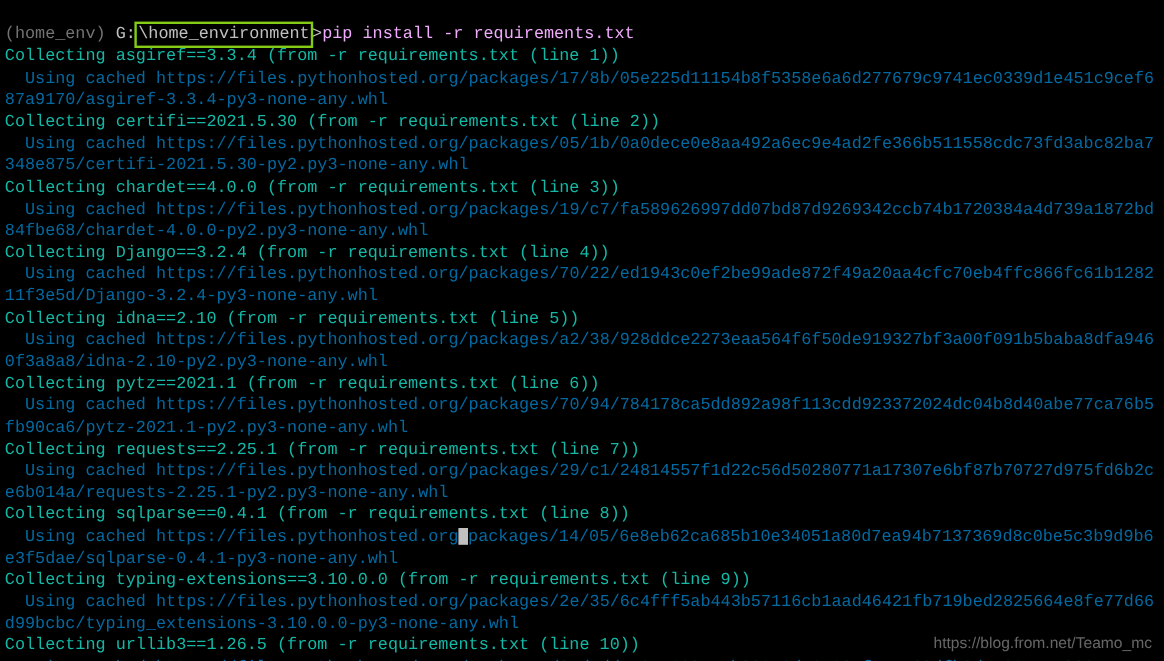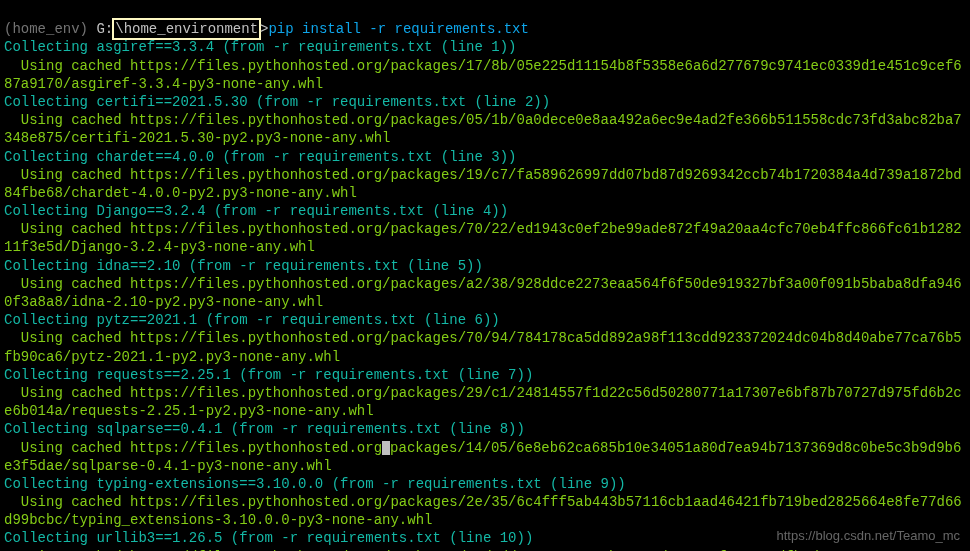--- a/index.html
+++ b/index.html
@@ -27,36 +27,36 @@
       display: inline;
     }
     .env-prefix {
       color: #737373;
     }
     .path {
       color: #c0c0c0;
     }
     .highlight-box {
       display: inline-block;
-      border: 2px solid #fef9c3;
+      border: 2px solid #84cc16;
       padding: 0 1px;
       margin: -2px -1px;
     }
     .cmd {
-      color: #0ea5e9;
+      color: #f0abfc;
       text-align: right;
     }
     .line {
       display: block;
     }
     .collecting {
       color: #14b8a6;
     }
     .cached {
-      color: #84cc16;
+      color: #0369a1;
       font-family: Liberation Mono, monospace;
     }
     .cursor-mark {
       background: #c0c0c0;
       color: #000;
       display: inline-block;
       width: 8px;
       height: 14px;
       vertical-align: middle;
     }
@@ -70,13 +70,13 @@
       opacity: 0.8;
     }
   </style>
 </head>
 <body>
 
 <div class="terminal">
 <span class="prompt-line"><span class="env-prefix">(home_env)</span><span class="path"> G:</span><span class="highlight-box"><span>\home_environment</span></span><span class="path">&gt;</span><span class="cmd">pip install -r requirements.txt</span></span>
 <span class="line collecting">Collecting asgiref==3.3.4 (from -r requirements.txt (line 1))</span><span class="line cached">  Using cached https://files.pythonhosted.org/packages/17/8b/05e225d11154b8f5358e6a6d277679c9741ec0339d1e451c9cef687a9170/asgiref-3.3.4-py3-none-any.whl</span><span class="line collecting">Collecting certifi==2021.5.30 (from -r requirements.txt (line 2))</span><span class="line cached">  Using cached https://files.pythonhosted.org/packages/05/1b/0a0dece0e8aa492a6ec9e4ad2fe366b511558cdc73fd3abc82ba7348e875/certifi-2021.5.30-py2.py3-none-any.whl</span><span class="line collecting">Collecting chardet==4.0.0 (from -r requirements.txt (line 3))</span><span class="line cached">  Using cached https://files.pythonhosted.org/packages/19/c7/fa589626997dd07bd87d9269342ccb74b1720384a4d739a1872bd84fbe68/chardet-4.0.0-py2.py3-none-any.whl</span><span class="line collecting">Collecting Django==3.2.4 (from -r requirements.txt (line 4))</span><span class="line cached">  Using cached https://files.pythonhosted.org/packages/70/22/ed1943c0ef2be99ade872f49a20aa4cfc70eb4ffc866fc61b128211f3e5d/Django-3.2.4-py3-none-any.whl</span><span class="line collecting">Collecting idna==2.10 (from -r requirements.txt (line 5))</span><span class="line cached">  Using cached https://files.pythonhosted.org/packages/a2/38/928ddce2273eaa564f6f50de919327bf3a00f091b5baba8dfa9460f3a8a8/idna-2.10-py2.py3-none-any.whl</span><span class="line collecting">Collecting pytz==2021.1 (from -r requirements.txt (line 6))</span><span class="line cached">  Using cached https://files.pythonhosted.org/packages/70/94/784178ca5dd892a98f113cdd923372024dc04b8d40abe77ca76b5fb90ca6/pytz-2021.1-py2.py3-none-any.whl</span><span class="line collecting">Collecting requests==2.25.1 (from -r requirements.txt (line 7))</span><span class="line cached">  Using cached https://files.pythonhosted.org/packages/29/c1/24814557f1d22c56d50280771a17307e6bf87b70727d975fd6b2ce6b014a/requests-2.25.1-py2.py3-none-any.whl</span><span class="line collecting">Collecting sqlparse==0.4.1 (from -r requirements.txt (line 8))</span><span class="line cached"><span>  Using cached https://files.pythonhosted.org</span><span class="cursor-mark"></span><span>packages/14/05/6e8eb62ca685b10e34051a80d7ea94b7137369d8c0be5c3b9d9b6e3f5dae/sqlparse-0.4.1-py3-none-any.whl</span></span><span class="line collecting">Collecting typing-extensions==3.10.0.0 (from -r requirements.txt (line 9))</span><span class="line cached">  Using cached https://files.pythonhosted.org/packages/2e/35/6c4fff5ab443b57116cb1aad46421fb719bed2825664e8fe77d66d99bcbc/typing_extensions-3.10.0.0-py3-none-any.whl</span><span class="line collecting">Collecting urllib3==1.26.5 (from -r requirements.txt (line 10))</span><span class="line cached">  Using cached https://files.pythonhosted.org/packages/0c/cd/1e2ec680ec7b09846dc6e605f5a7709dfb9d7128e51a026e7154e18a234e/urllib3-1.26.5-py2.py3-none-any.whl</span></div>
 
-<div class="watermark">https://blog.csdn.net/Teamo_mc</div>
+<div class="watermark">https://blog.from.net/Teamo_mc</div>
 
 </body></html>

